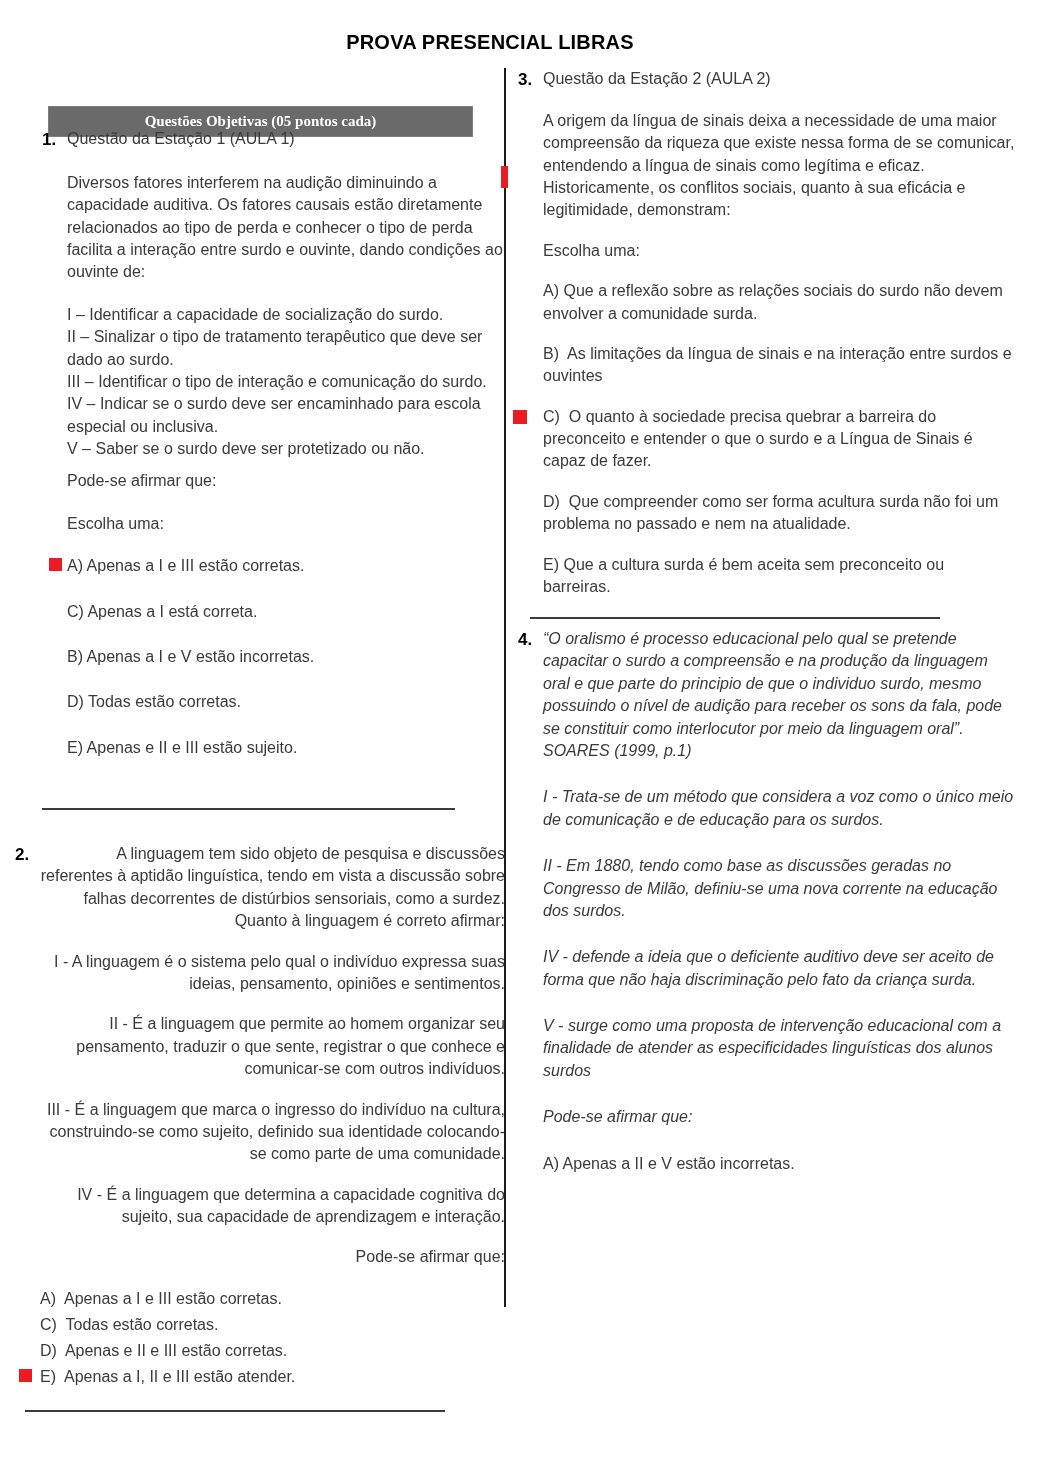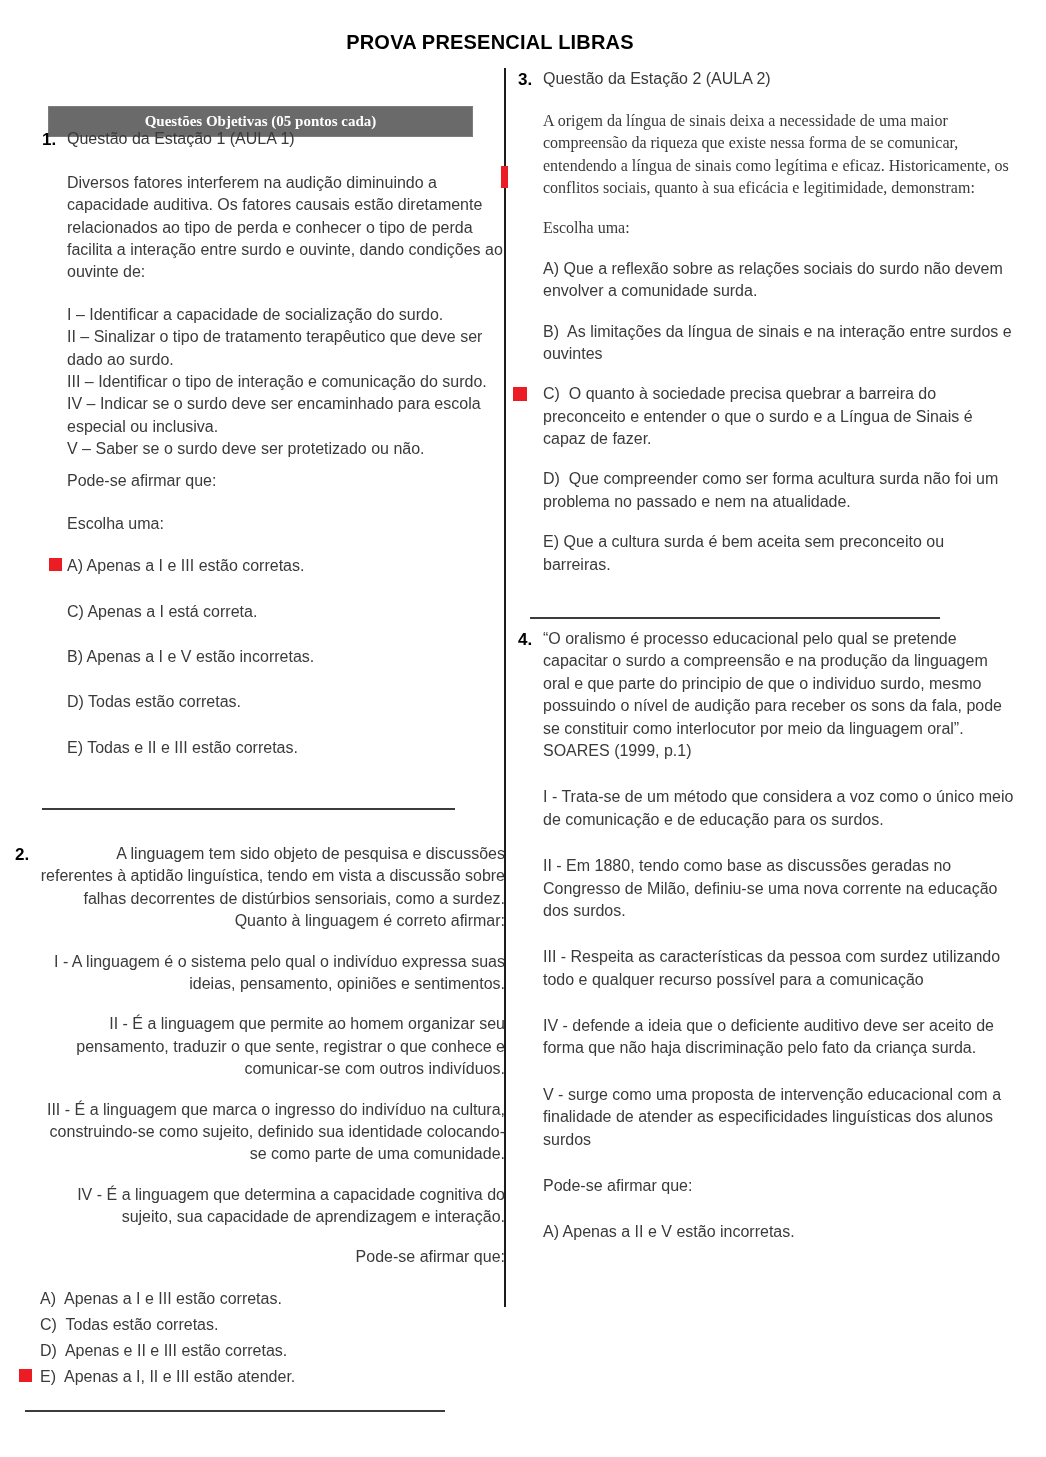--- a/index.html
+++ b/index.html
@@ -41,22 +41,22 @@
   .qnum{font-weight:bold;font-size:17px;color:#000;min-width:25px;}
   .q3 .qhead{margin-bottom:18px;}
   .qtitle{color:var(--body-text,#3a3a3a);}
 
   .qnum-abs{position:absolute;left:0;top:0;font-weight:bold;font-size:17px;color:#000;}
   .qbody{margin-left:25px;}
   .q2 .qbody,.q4 .qbody{margin-left:25px;}
 
   .para{margin:0 0 20px 0;white-space:pre-line;}
   .q2 .para{margin-bottom:18px;text-align:right;}
-  .q3 .para{margin-bottom:18px;font-family:Liberation Serif, serif;}
-  .q4 .para{margin-bottom:24px;}
+  .q3 .para{margin-bottom:18px;}
+  .q4 .para{margin-bottom:24px;font-style:italic;}
   .q1 .items{margin-bottom:10px;}
 
   .opts{margin:0;}
   .option{position:relative;margin:0 0 23px 0;}
   .option:last-child{margin-bottom:0;}
   .q2 .option{margin-bottom:2px;line-height:1.5;}
   .q3 .option{margin-bottom:18px;}
   .option-text{white-space:pre-wrap;}
   .marker{
     position:absolute;width:13px;height:13px;top:3px;left:-18px;
@@ -99,21 +99,21 @@
       <div class="option">
         <span class="option-text">C) Apenas a I está correta.</span>
       </div>
       <div class="option">
         <span class="option-text">B) Apenas a I e V estão incorretas.</span>
       </div>
       <div class="option">
         <span class="option-text">D) Todas estão corretas.</span>
       </div>
       <div class="option">
-        <span class="option-text">E) Todas e II e III estão corretas.</span>
+        <span class="option-text">E) Apenas e II e III estão sujeito.</span>
       </div>
     </div>
   </div>
 </section>
 
 <div class="hr hr1"></div>
 
 <section class="q q2">
   <span class="qnum-abs">2.</span>
   <div class="qbody">
@@ -173,21 +173,20 @@
 </section>
 
 <div class="hr hr3"></div>
 
 <section class="q q4">
   <span class="qnum-abs">4.</span>
   <div class="qbody">
     <p class="para">“O oralismo é processo educacional pelo qual se pretende capacitar o surdo a compreensão e na produção da linguagem oral e que parte do principio de que o individuo surdo, mesmo possuindo o nível de audição para receber os sons da fala, pode se constituir como interlocutor por meio da linguagem oral”. SOARES (1999, p.1)</p>
     <p class="para">I - Trata-se de um método que considera a voz como o único meio de comunicação e de educação para os surdos.</p>
     <p class="para">II - Em 1880, tendo como base as discussões geradas no Congresso de Milão, definiu-se uma nova corrente na educação dos surdos.</p>
-    <p class="para">III - Respeita as características da pessoa com surdez utilizando todo e qualquer recurso possível para a comunicação</p>
     <p class="para">IV - defende a ideia que o deficiente auditivo deve ser aceito de forma que não haja discriminação pelo fato da criança surda.</p>
     <p class="para">V - surge como uma proposta de intervenção educacional com a finalidade de atender as especificidades linguísticas dos alunos surdos</p>
     <p class="para">Pode-se afirmar que:</p>
     <div class="opts">
       <div class="option">
         <span class="option-text">A) Apenas a II e V estão incorretas.</span>
       </div>
     </div>
   </div>
 </section>

